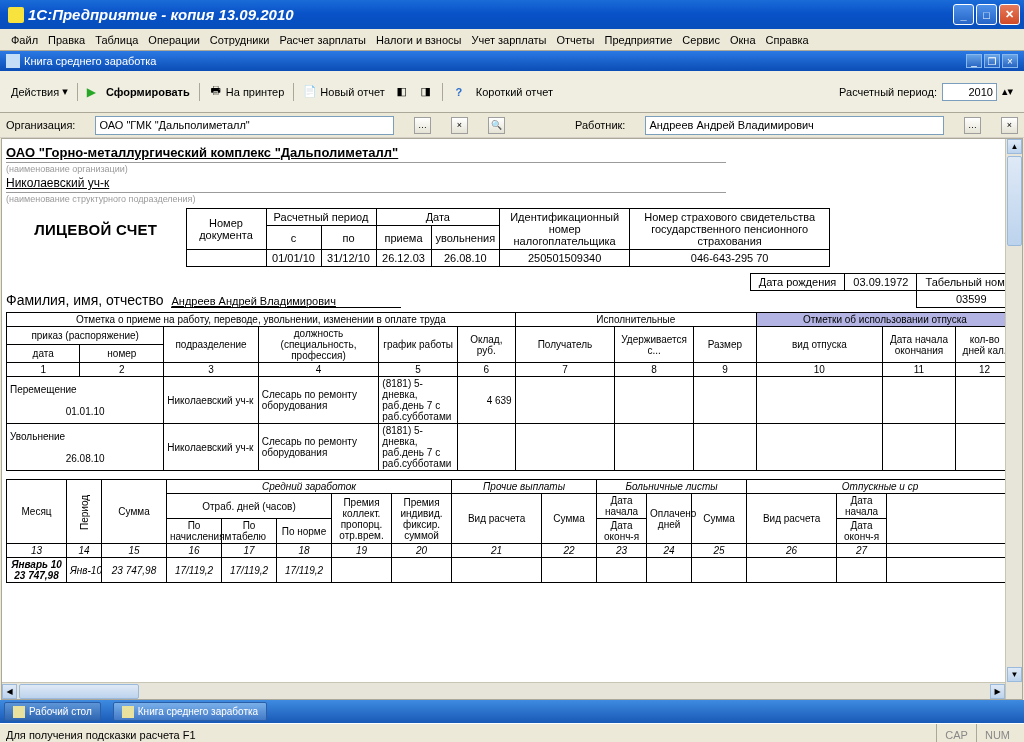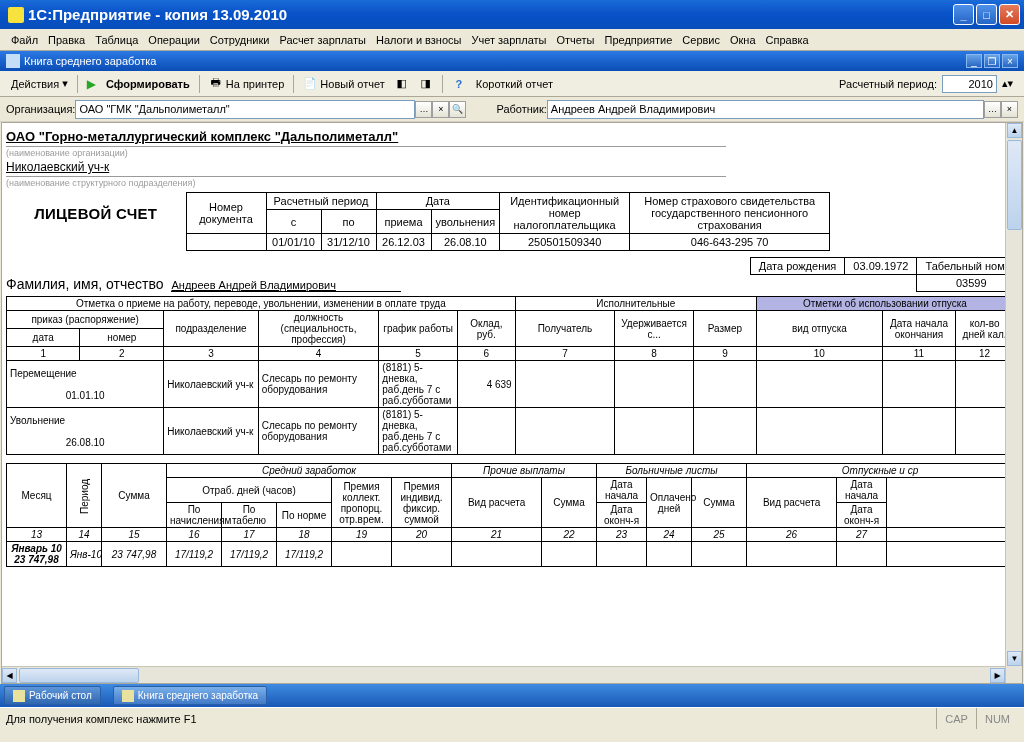--- a/index.html
+++ b/index.html
@@ -1,48 +1,48 @@
 <!DOCTYPE html>
 <html><head>
 <meta charset="utf-8">
 <style>
 * { margin: 0; padding: 0; box-sizing: border-box; font-family: Tahoma, sans-serif; }
 body { width: 1024px; height: 742px; background: #ece9d8; overflow: hidden; }
 
 
 .titlebar { height: 29px; background: linear-gradient(to bottom, #1a6bd8 0%, #0851c7 50%, #064fbb 100%); display: flex; align-items: center; padding: 0 4px; }
 .titlebar-icon { width: 16px; height: 16px; background: #f7e23e; margin: 0 4px; border-radius: 2px; }
-.titlebar-text { color: #fff; font-size: 15px; font-weight: bold; flex: 1; }
+.titlebar-text { color: #fff; font-size: 15px; font-weight: bold; font-style: italic; flex: 1; }
 .winbtns { display: flex; gap: 2px; }
 .winbtn { width: 21px; height: 21px; border-radius: 3px; border: 1px solid #fff; display: flex; align-items: center; justify-content: center; font-size: 11px; color: #fff; font-weight: bold; }
 .winbtn.min, .winbtn.max { background: linear-gradient(#4e91e9,#2565c7); }
 .winbtn.close { background: linear-gradient(#e67b5b,#d14a27); }
 
 
 .menubar { height: 22px; background: #ece9d8; border-bottom: 1px solid #aca899; display: flex; align-items: center; padding: 0 6px; font-size: 11px; }
 .menubar span { padding: 0 5px; cursor: default; }
 
 
 .subwin-title { height: 20px; background: linear-gradient(to bottom,#2b79e4,#0a4db5); display: flex; align-items: center; padding: 0 6px; color: #fff; font-size: 11px; }
 .subwin-title .subicon { width: 14px; height: 14px; background: #c4def7; margin-right: 4px; }
 .subwin-title .subtext { flex: 1; }
 .subwin-title .subbtn { width: 16px; height: 14px; margin-left: 2px; color: #fff; display: flex; align-items: center; justify-content: center; font-size: 10px; border: 1px solid #89b9ec; background: linear-gradient(#68a4e7,#2765c3);}
 
 
-.toolbar { height: 26px; background: #f0eee0; border-bottom: 1px solid #aca899; display: flex; align-items: center; padding: 0 6px; font-size: 11px; }
+.toolbar { height: 42px; background: #f0eee0; border-bottom: 1px solid #aca899; display: flex; align-items: center; padding: 0 6px; font-size: 11px; }
 .toolbar .tbitem { padding: 2px 5px; display: flex; align-items: center; gap: 3px; }
 .toolbar .sep { width: 1px; height: 18px; background: #aca899; margin: 0 4px; }
 .toolbar .play { color: #26a728; font-size: 12px; }
 .toolbar .bold { font-weight: bold; }
 .toolbar .ticon { width: 14px; height: 14px; display: inline-flex; align-items: center; justify-content: center; font-size: 11px; }
 .toolbar .spacer { flex: 1; }
 .toolbar input[type=text] { font-size: 11px; height: 18px; border: 1px solid #7b9ebd; padding: 0 3px; }
 
 
-.filterbar { height: 25px; background: #ece9d8; border-bottom: 1px solid #d4d0c8; display: flex; align-items: center; padding: 0 6px; font-size: 11px; gap: 0; }
+.filterbar { height: 25px; background: #ece9d8; border-bottom: 1px solid #d4d0c8; display: flex; align-items: center; padding: 0 6px; font-size: 11px; gap: 20px; }
 .filterbar label { }
 .filterbar .field { flex: 1; height: 19px; border: 1px solid #7b9ebd; background: #fff; display: flex; align-items: center; padding: 0 3px; }
 .filterbar .field span { flex: 1; }
 .filterbar .fbtn { width: 17px; height: 17px; border: 1px solid #9f9f9f; background: linear-gradient(#fff,#e5e3d5); display: flex; align-items: center; justify-content: center; font-size: 9px; }
 
 
 .docarea { height: 562px; background: #fff; overflow: auto; border: 1px solid #aca899; margin: 0 1px; font-size: 11px; position: relative; padding: 4px; }
 .doc-inner { width: 1020px; }
 .org-title { font-weight: bold; font-size: 13px; text-decoration: underline; padding: 2px 0; }
 .org-sub { color: #9b9b9b; font-size: 9px; border-top: 1px solid #9b9b9b; display:inline-block; width: 720px; padding-top:1px; }
@@ -429,16 +429,16 @@
       <div class="taskicon"></div>
       <span>Рабочий стол</span>
     </div>
   <div class="task">
       <div class="taskicon"></div>
       <span>Книга среднего заработка</span>
     </div>
 </div>
 
 <div class="statusbar">
-  <div class="stext">Для получения комплекс нажмите F1</div>
+  <div class="stext">Для получения подсказки расчета F1</div>
   <div class="sbox">CAP</div>
   <div class="sbox">NUM</div>
 </div>
 
 </body></html>

